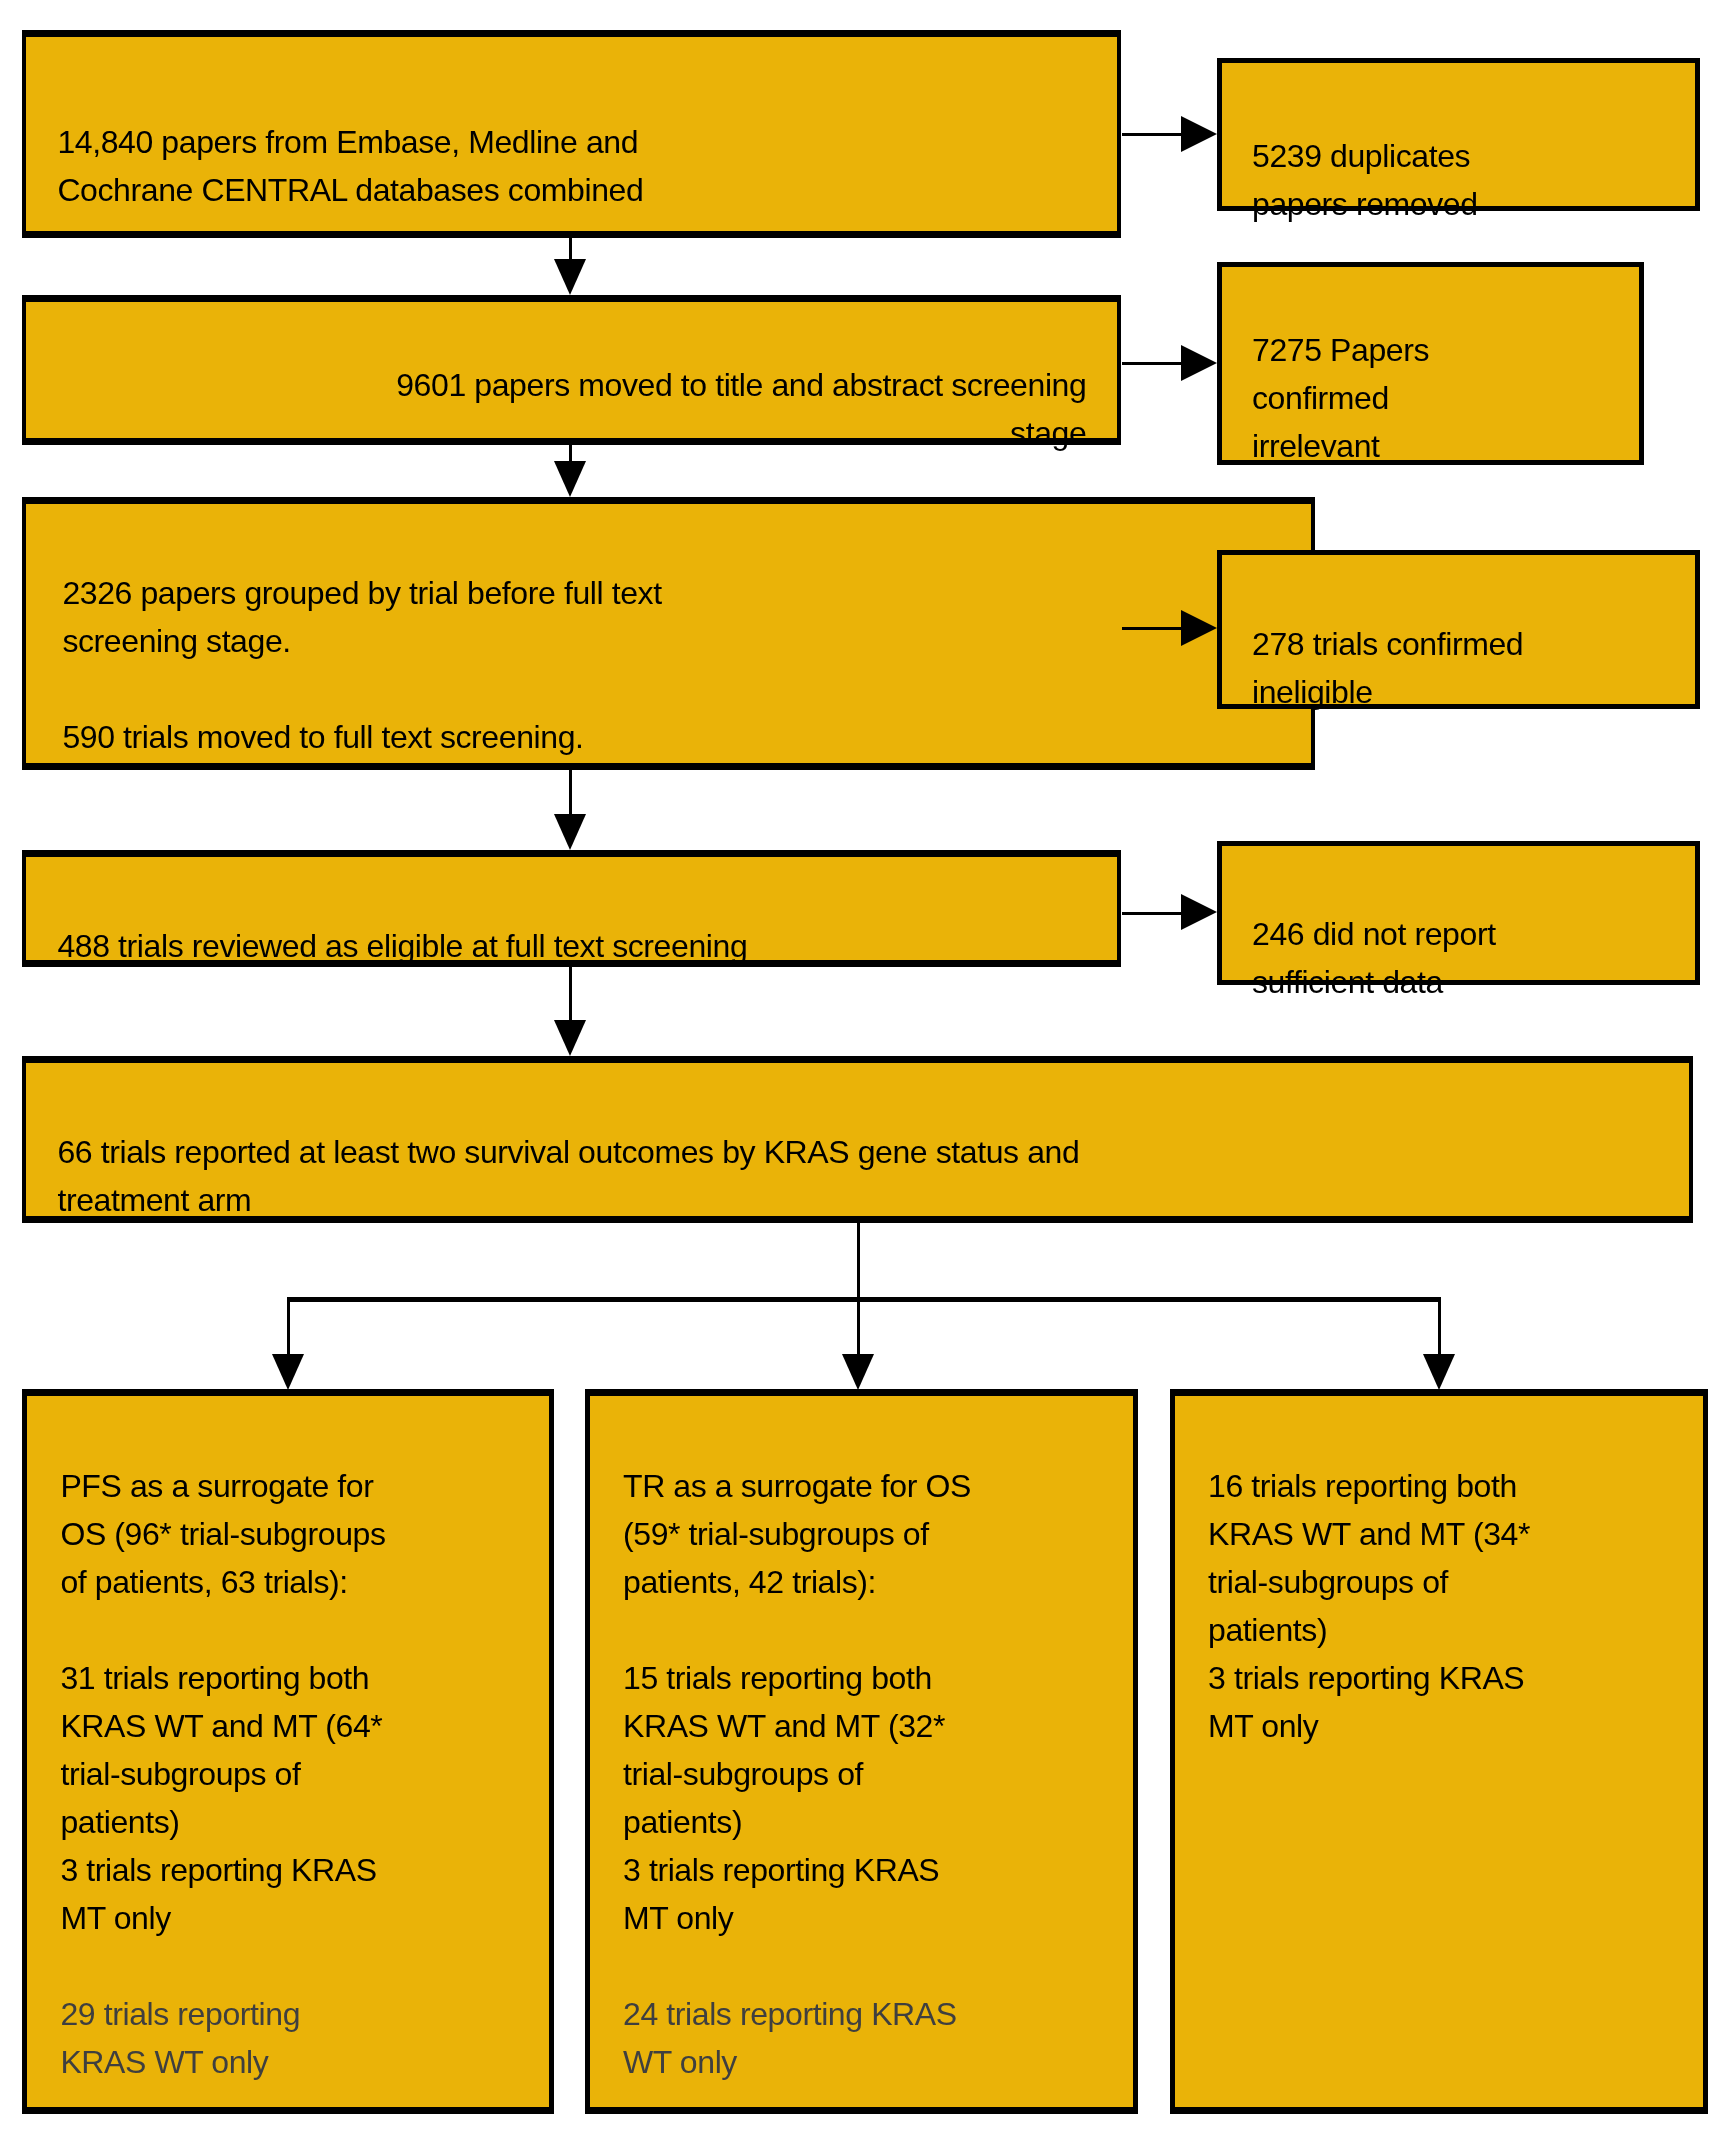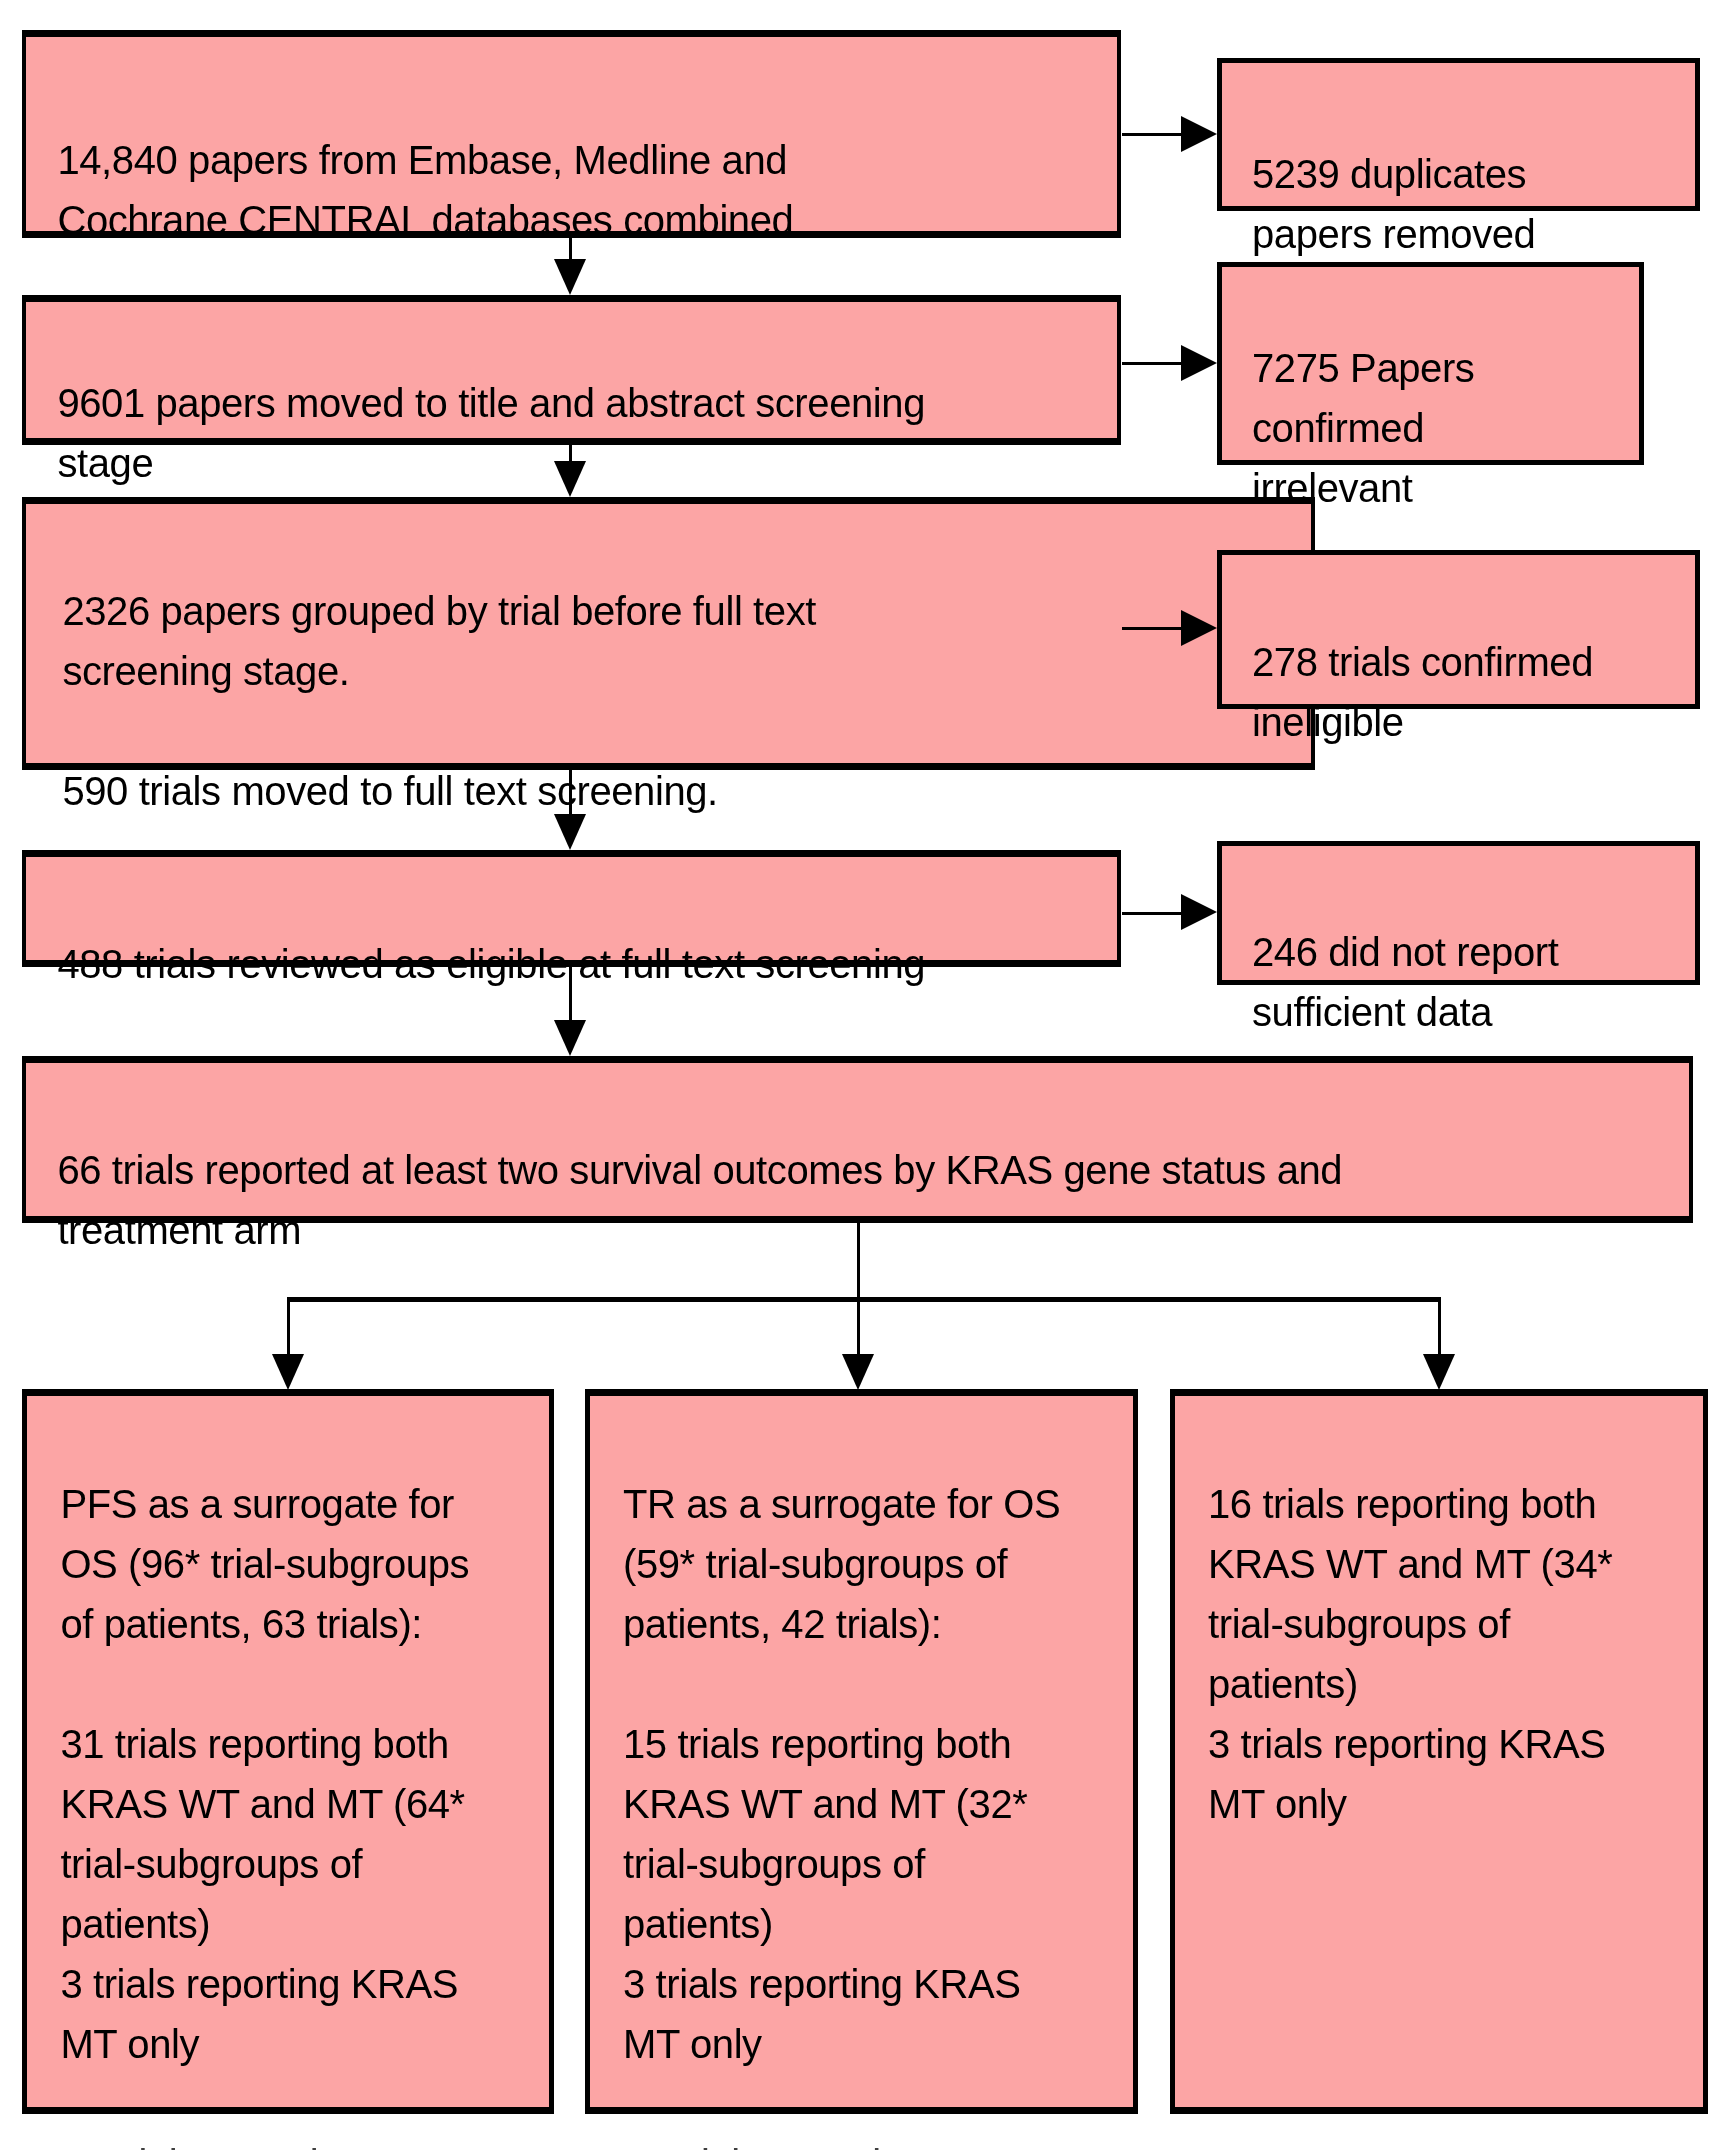--- a/index.html
+++ b/index.html
@@ -8,23 +8,23 @@
     width:1713px;
     height:2151px;
     background:#ffffff;
     font-family:"Liberation Sans", sans-serif;
     color:#000;
     overflow:hidden;
   }
   .box{
     position:absolute;
     box-sizing:border-box;
-    background:#fca5a5;
+    background:#eab308;
     border:4.5px solid #000;
-    font-size:40px;
+    font-size:32px;
     line-height:1.5;
     letter-spacing:-0.4px;
     white-space:pre-line;
   }
   .main{border-width:7.5px 4.5px;padding:22.4px 31px;}
   .side{border-width:5.2px;padding:19.4px 30px;}
   .out{border-width:7.5px 5.2px;padding:18px 33px;}
   .out .hd{font-weight:normal;display:block;white-space:pre-line;}
   .out .dt{display:block;white-space:pre-line;}
   .out .mu{display:block;white-space:pre-line;color:#3f3f3f;}
@@ -36,21 +36,21 @@
     border-top:36px solid #000;
   }
   .arrr{
     position:absolute;width:0;height:0;
     border-top:18.7px solid transparent;
     border-bottom:18.7px solid transparent;
     border-left:36px solid #000;
   }
   
   #b1{left:22.4px;top:30px;width:1099px;height:208px;padding-top:33px;}
-  #b2{left:22.4px;top:295px;width:1099px;height:150px;padding-top:10.5px;}
+  #b2{left:22.4px;top:295px;width:1099px;height:150px;padding-top:10.5px;text-align:right;}
   #b3{left:22.4px;top:497px;width:1293px;height:273px;padding-top:16.5px;padding-left:36px;}
   #b4{left:22.4px;top:850px;width:1099px;height:117px;padding-top:16.5px;}
   #b5{left:22.4px;top:1056px;width:1671px;height:167px;padding-top:16.5px;}
   
   #s1{left:1217px;top:58px;width:483px;height:153px;padding-top:21px;}
   #s2{left:1217px;top:262px;width:427px;height:203px;padding-top:10.5px;}
   #s3{left:1217px;top:550px;width:483px;height:159px;padding-top:16.5px;}
   #s4{left:1217px;top:841px;width:483px;height:144px;padding-top:16px;}
   
   #o1{left:22.4px;top:1389px;width:532px;height:725px;}

